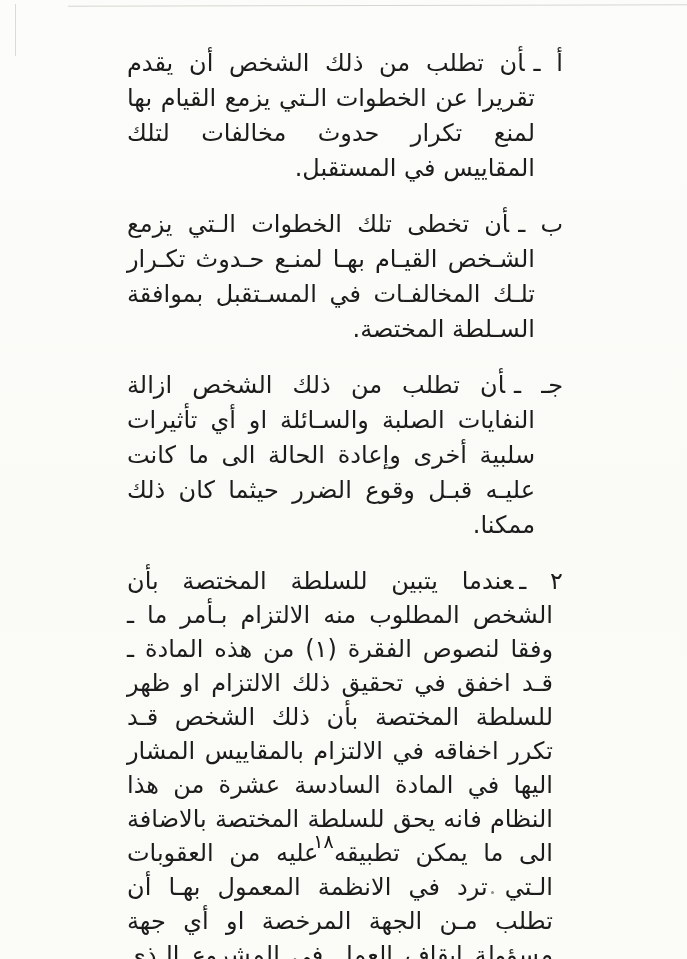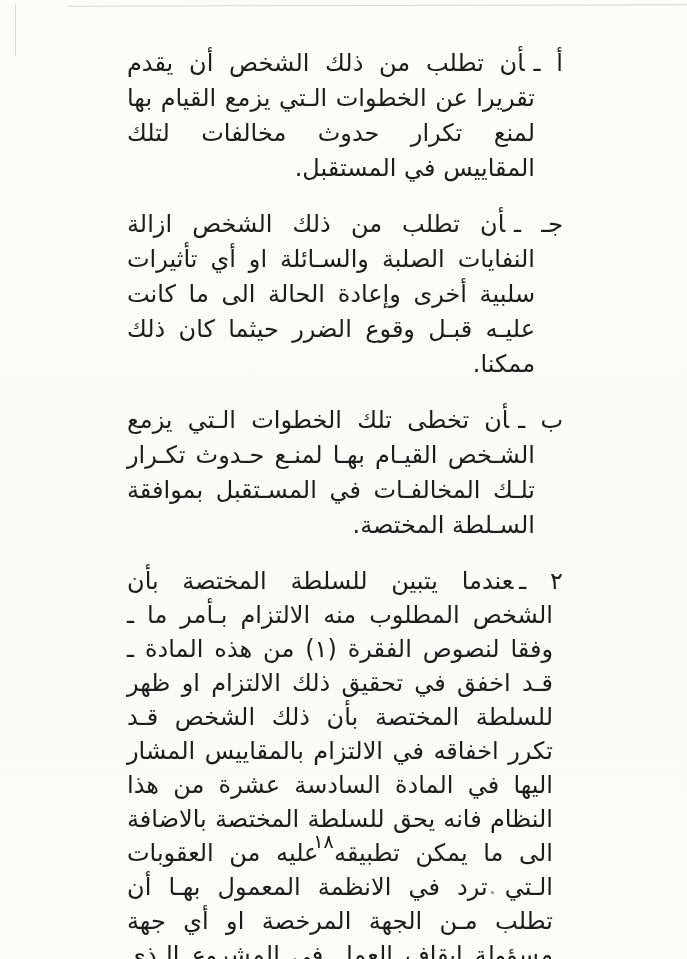--- a/index.html
+++ b/index.html
@@ -82,23 +82,23 @@
 <div class="page">
 
   <div class="artifact artifact-top"></div>
   <div class="artifact artifact-left"></div>
   <div class="artifact artifact-dot"></div>
 
   <main class="content" dir="rtl">
 
     <p class="item item-a"><span class="marker">أ ـ</span><span class="txt">أن تطلب من ذلك الشخص أن يقدم تقريرا عن الخطوات الـتي يزمع القيام بها لمنع تكرار حدوث مخالفات لتلك المقاييس في المستقبل.</span></p>
 
+    <p class="item item-b"><span class="marker">ب ـ</span><span class="txt">أن تخطى تلك الخطوات الـتي يزمع الشـخص القيـام بهـا لمنـع حـدوث تكـرار تلـك المخالفـات في المسـتقبل بموافقة السـلطة المختصة.</span></p>
+
     <p class="item item-j"><span class="marker">جـ ـ</span><span class="txt">أن تطلب من ذلك الشخص ازالة النفايات الصلبة والسـائلة او أي تأثيرات سلبية أخرى وإعادة الحالة الى ما كانت عليـه قبـل وقوع الضرر حيثما كان ذلك ممكنا.</span></p>
-
-    <p class="item item-b"><span class="marker">ب ـ</span><span class="txt">أن تخطى تلك الخطوات الـتي يزمع الشـخص القيـام بهـا لمنـع حـدوث تكـرار تلـك المخالفـات في المسـتقبل بموافقة السـلطة المختصة.</span></p>
 
     <p class="item item-2"><span class="marker">٢ ـ</span><span class="txt">عندما يتبين للسلطة المختصة بأن الشخص المطلوب منه الالتزام بـأمر ما ـ وفقا لنصوص الفقرة (١) من هذه المادة ـ قـد اخفق في تحقيق ذلك الالتزام او ظهر للسلطة المختصة بأن ذلك الشخص قـد تكرر اخفاقه في الالتزام بالمقاييس المشار اليها في المادة السادسة عشرة من هذا النظام فانه يحق للسلطة المختصة بالاضافة الى ما يمكن تطبيقه عليه من العقوبات الـتي ترد في الانظمة المعمول بهـا أن تطلب مـن الجهة المرخصة او أي جهة مسؤولة ايقاف العمل في المشروع الـذي اخفق في التمشي مـع مقاييس حماية البيئة لحـين اتخاذ الاجـراءات الكفيلة بالالتزام بهذه المقاييس.</span></p>
 
   </main>
 
   <footer class="page-number" dir="rtl">١٨</footer>
 
 </div>
 
 </body></html>

